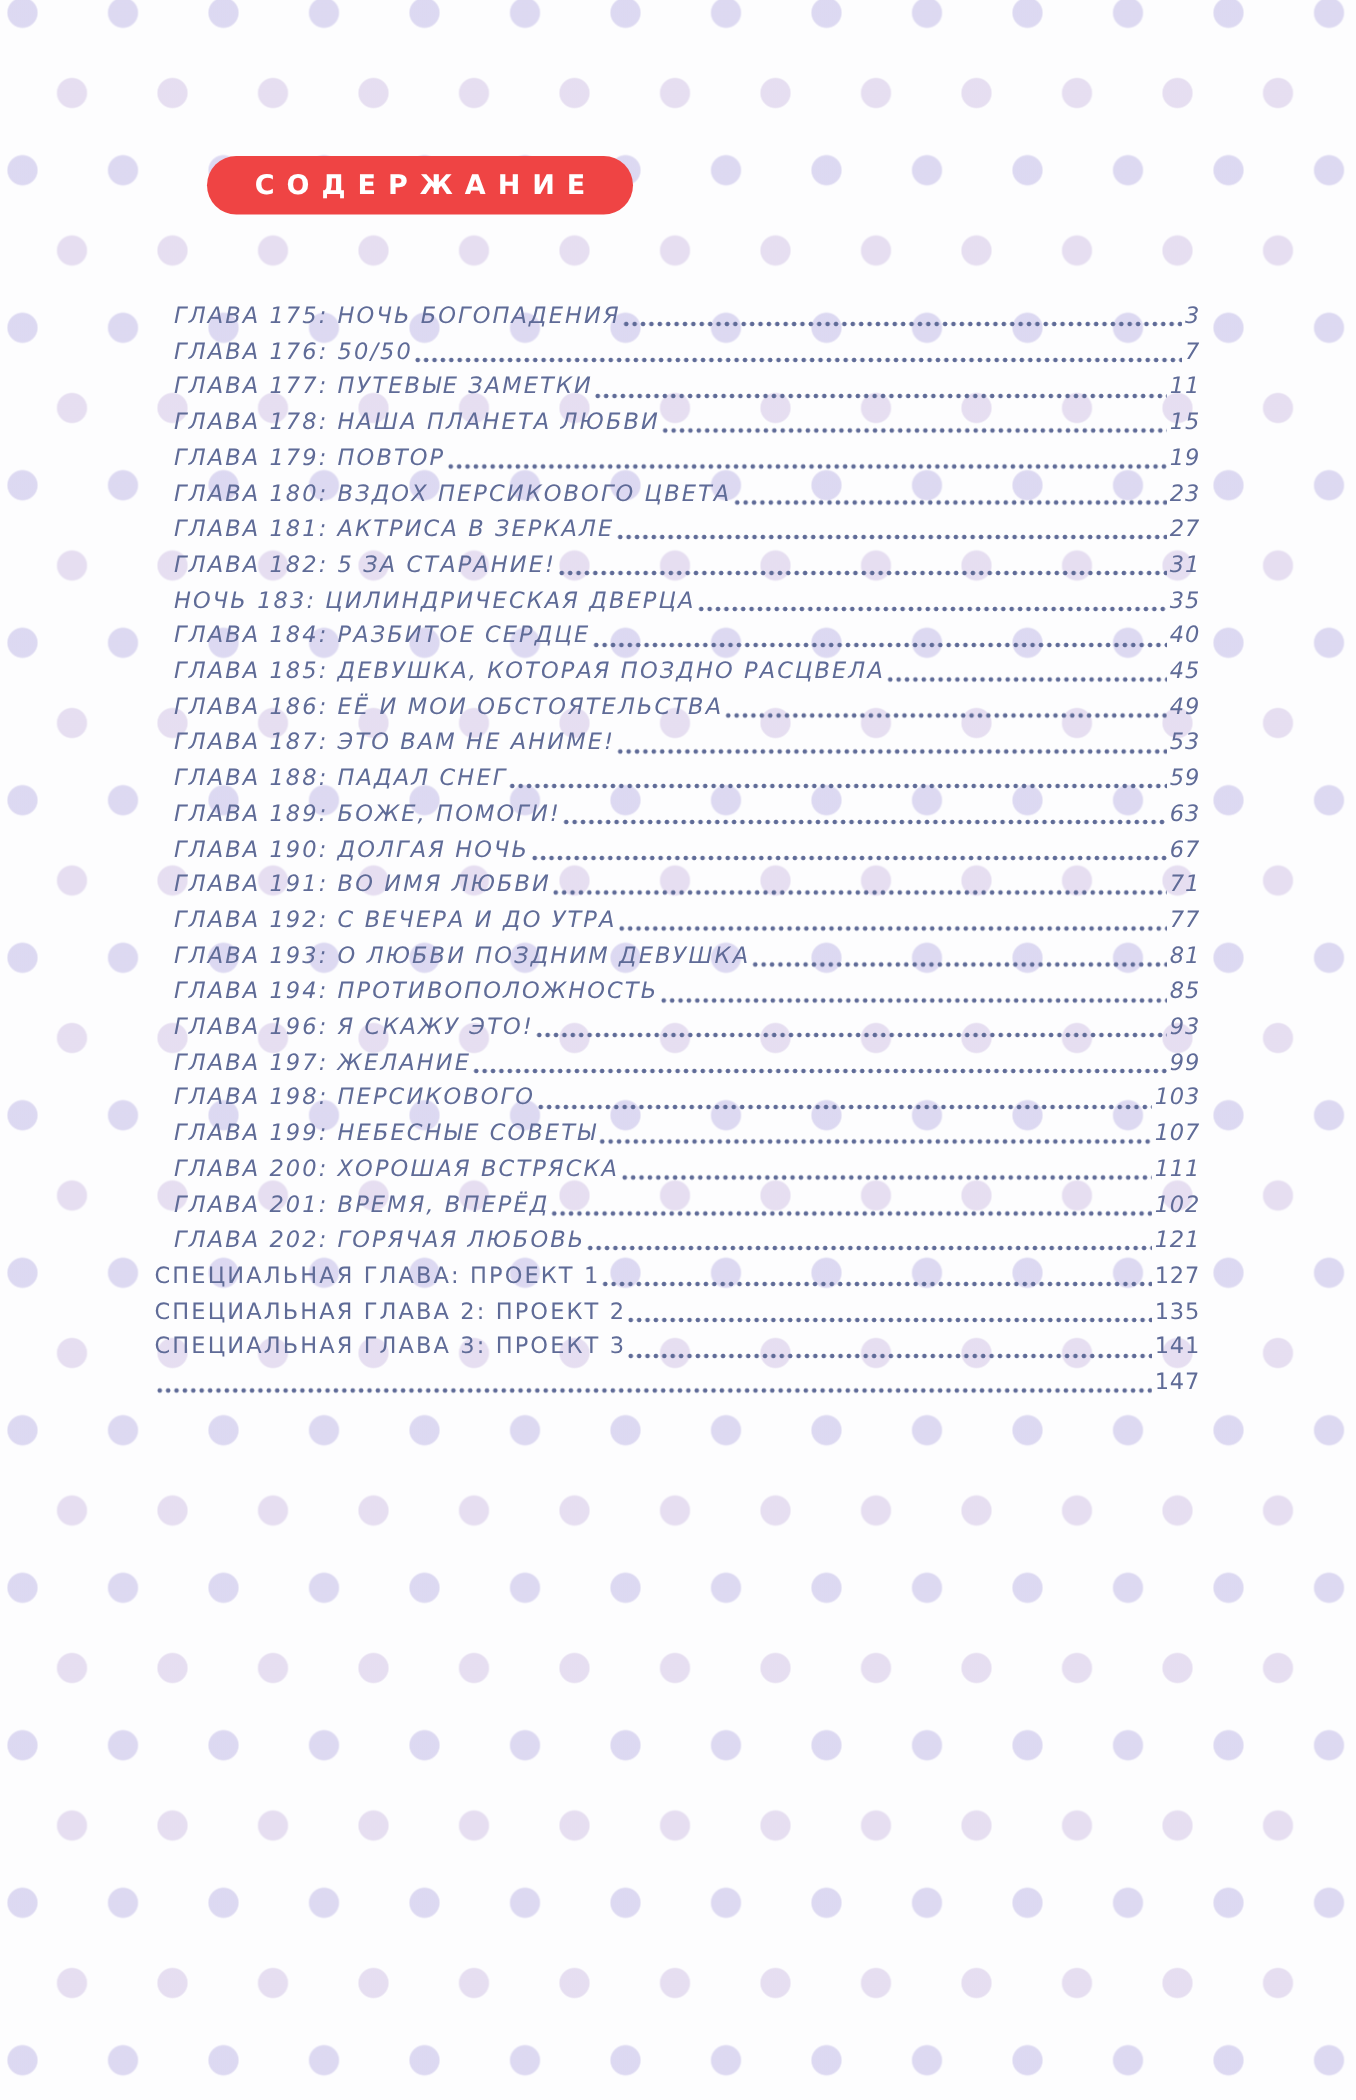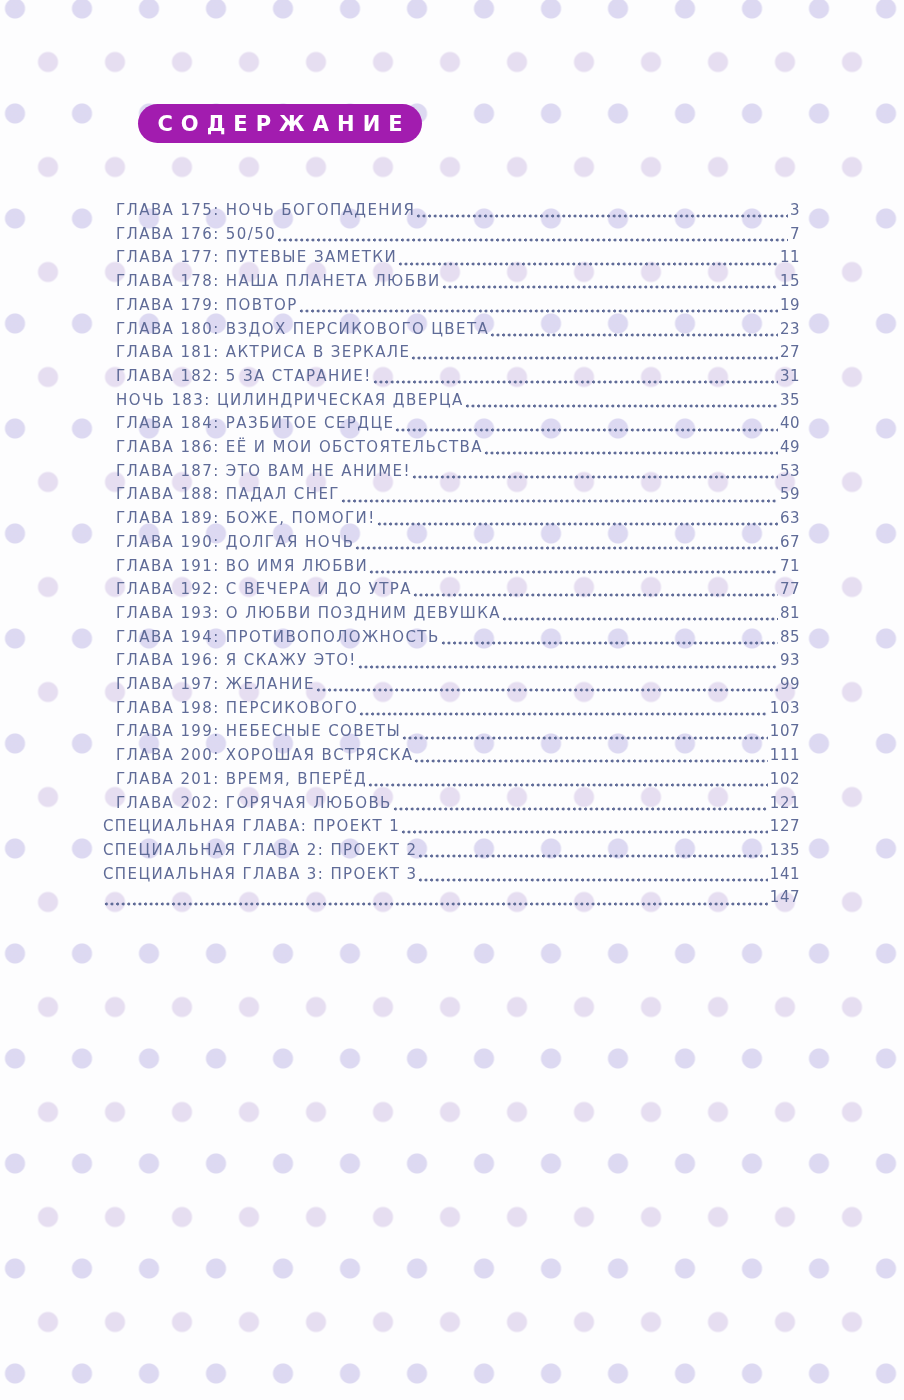--- a/index.html
+++ b/index.html
@@ -22,26 +22,26 @@
     background-repeat: repeat, repeat;
   }
 
   .contents-badge {
     position: absolute;
     left: 138px;
     top: 104px;
     width: 284px;
     height: 39px;
     border-radius: 20px;
-    background: #a21caf;
+    background: #ef4444;
     display: flex;
     align-items: center;
     justify-content: center;
     color: #ffffff;
-    font-size: 21px;
+    font-size: 18px;
     font-weight: bold;
     letter-spacing: 8px;
     padding-left: 8px;  
     box-sizing: border-box;
   }
 
   .toc-list {
     position: absolute;
     left: 103px;
     top: 199px;
@@ -52,20 +52,21 @@
     display: flex;
     align-items: flex-end;
     line-height: 23.7px;
     color: #5f6b97;
     font-size: 15px;
     letter-spacing: 1.4px;
     white-space: nowrap;
   }
   .toc-row.indent {
     padding-left: 13px;
+    font-style: italic;
   }
 
   .toc-title {
     flex: 0 0 auto;
   }
 
   .toc-leader {
     flex: 1 1 auto;
     height: 4px;
     margin: 0 2px 4.5px 1px;
@@ -133,20 +134,25 @@
     <span class="toc-title">НОЧЬ 183: ЦИЛИНДРИЧЕСКАЯ ДВЕРЦА</span>
     <span class="toc-leader"></span>
     <span class="toc-page">35</span>
   </div>
     <div class="toc-row indent">
     <span class="toc-title">ГЛАВА 184: РАЗБИТОЕ СЕРДЦЕ</span>
     <span class="toc-leader"></span>
     <span class="toc-page">40</span>
   </div>
     <div class="toc-row indent">
+    <span class="toc-title">ГЛАВА 185: ДЕВУШКА, КОТОРАЯ ПОЗДНО РАСЦВЕЛА</span>
+    <span class="toc-leader"></span>
+    <span class="toc-page">45</span>
+  </div>
+    <div class="toc-row indent">
     <span class="toc-title">ГЛАВА 186: ЕЁ И МОИ ОБСТОЯТЕЛЬСТВА</span>
     <span class="toc-leader"></span>
     <span class="toc-page">49</span>
   </div>
     <div class="toc-row indent">
     <span class="toc-title">ГЛАВА 187: ЭТО ВАМ НЕ АНИМЕ!</span>
     <span class="toc-leader"></span>
     <span class="toc-page">53</span>
   </div>
     <div class="toc-row indent">

